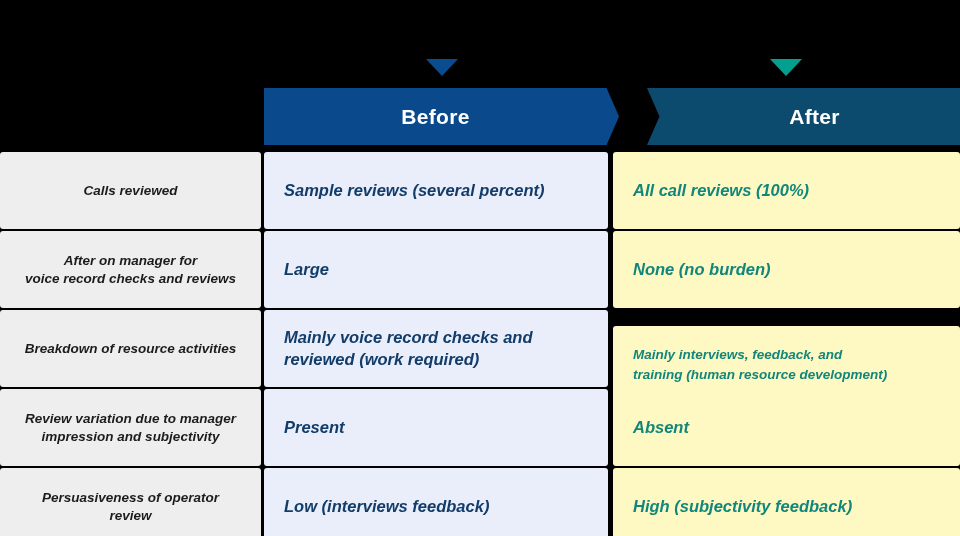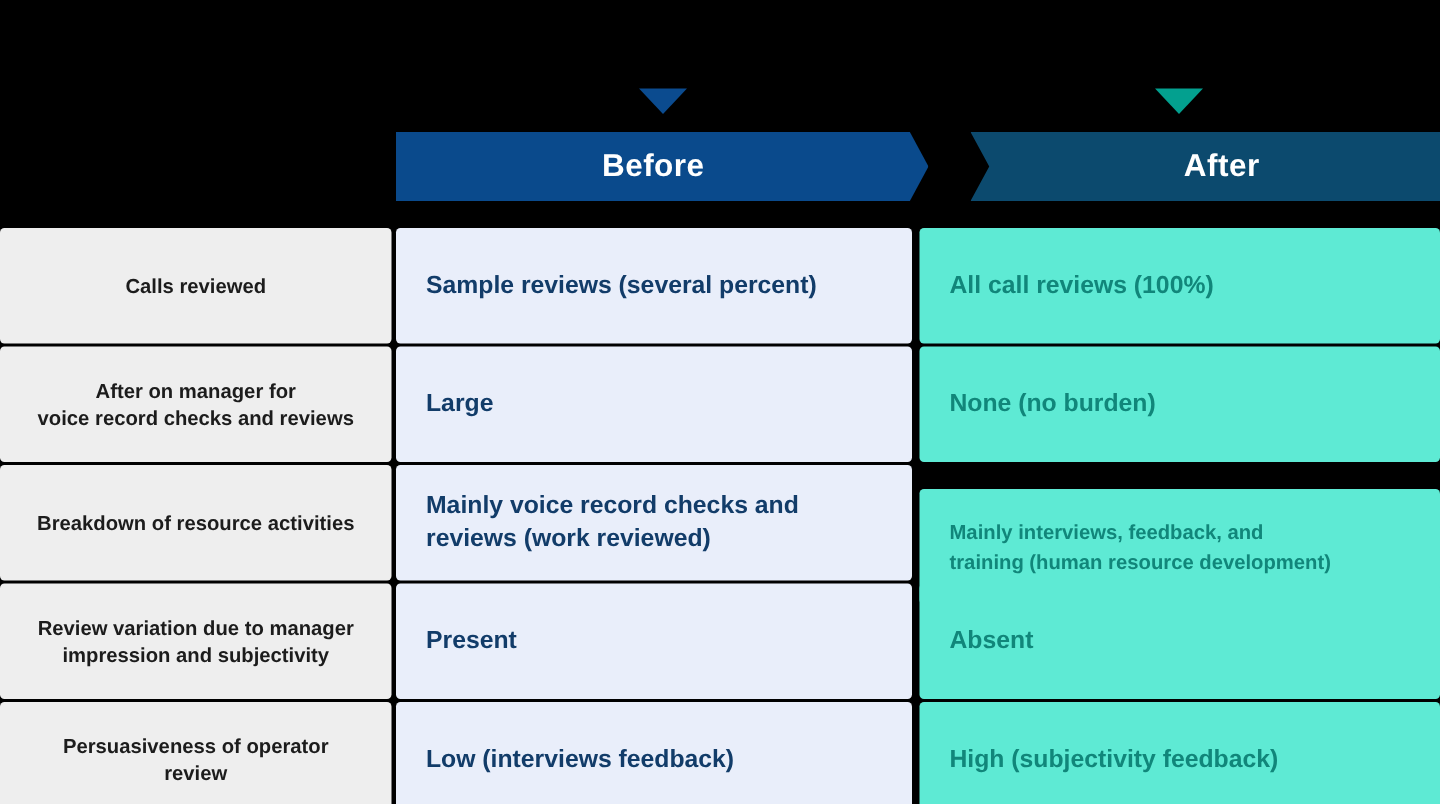--- a/index.html
+++ b/index.html
@@ -37,21 +37,21 @@
   #marker-after {
     left: 770px;
     top: 59px;
     border-top: 17px solid #03a08f;
   }
 
   
   .header-band {
     position: absolute;
     top: 88px;
-    height: 46px;
+    height: 57px;
     display: flex;
     align-items: center;
     justify-content: center;
     color: #ffffff;
     font-weight: bold;
     font-size: 21px;
     letter-spacing: 0.3px;
   }
   #header-before {
     left: 264px;
@@ -74,20 +74,21 @@
   .grid {
     position: absolute;
     left: 0;
     top: 152px;
     width: 960px;
   }
   .row {
     position: relative;
     height: 77px;
     margin-bottom: 2px;
+    font-style: italic;
   }
   .cell {
     position: absolute;
     top: 0;
     height: 77px;
     box-sizing: border-box;
     display: flex;
     flex-direction: column;
     justify-content: center;
     border-radius: 3px;
@@ -110,21 +111,21 @@
     background: #e9eefa;
     color: #123c69;
     padding: 0 20px;
     font-size: 16.5px;
     font-weight: bold;
     line-height: 1.28;
   }
   .cell-after {
     left: 613px;
     width: 347px;
-    background: #5eead4;
+    background: #fef9c3;
     color: #11867a;
     padding: 0 20px;
     font-size: 16.5px;
     font-weight: bold;
     line-height: 1.28;
   }
   .small-text {
     font-size: 13.5px;
     line-height: 1.42;
     margin-top: 16px;
@@ -170,21 +171,21 @@
         <div class="cell cell-after">
           <span class="txt">None (no burden)</span>
         </div>
       </div>
       <div class="row">
         <div class="cell cell-label">
           <span class="txt">Breakdown of resource activities</span>
         </div>
         <div class="cell cell-before">
           <span class="txt">Mainly voice record checks and
-reviews (work reviewed)</span>
+reviewed (work required)</span>
         </div>
         <div class="cell cell-after small-text">
           <span class="txt">Mainly interviews, feedback, and
 training (human resource development)</span>
         </div>
       </div>
       <div class="row">
         <div class="cell cell-label">
           <span class="txt">Review variation due to manager
 impression and subjectivity</span>

